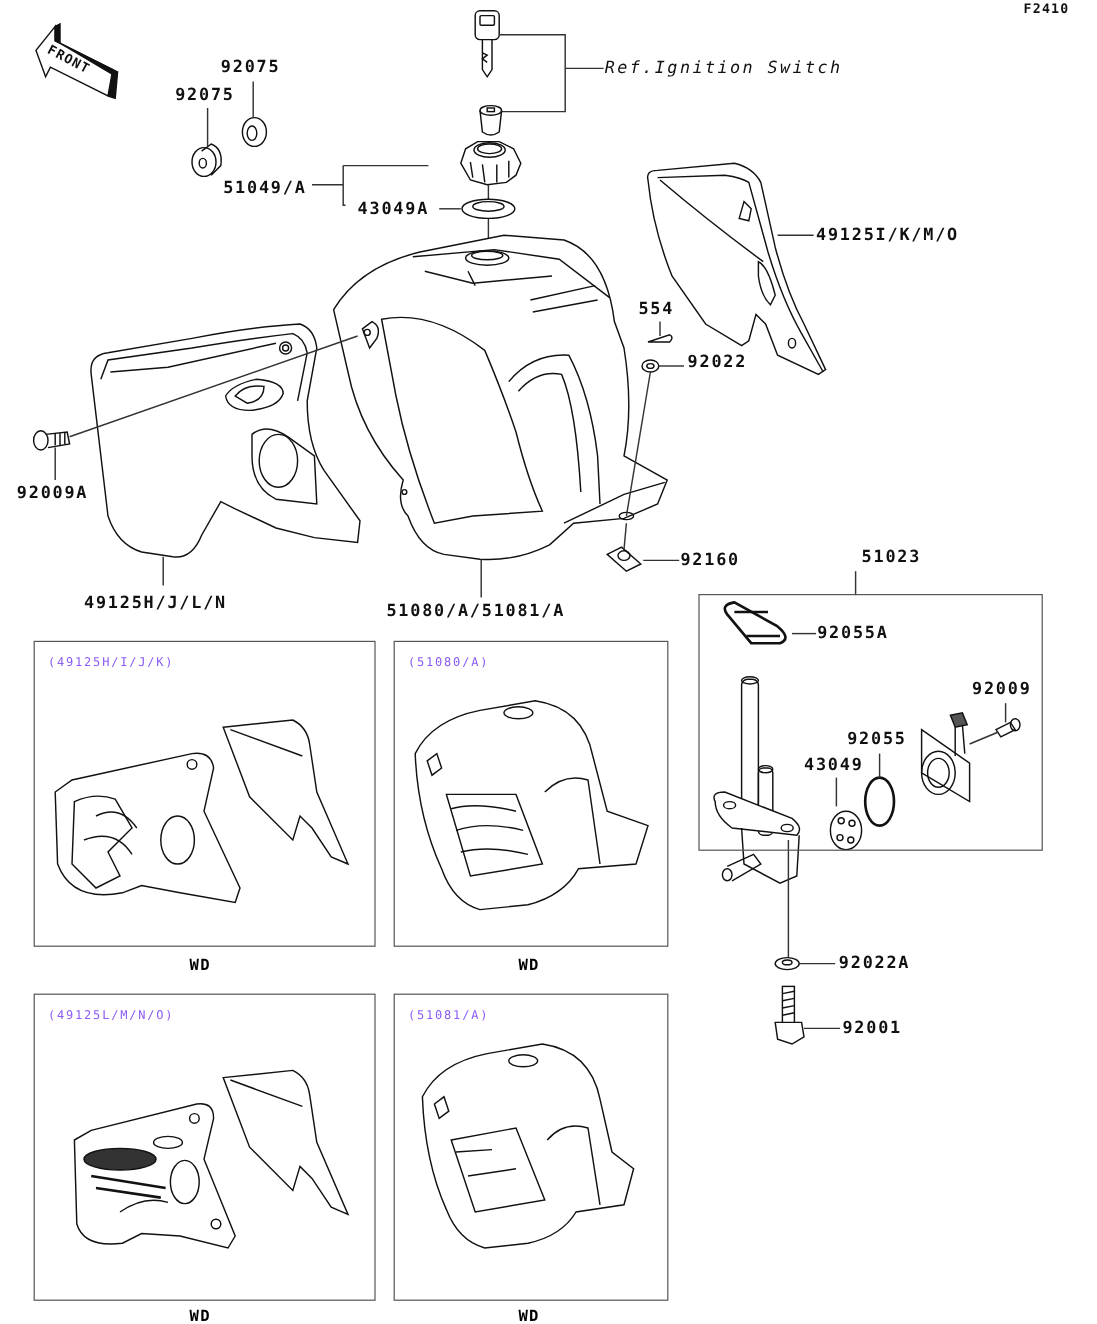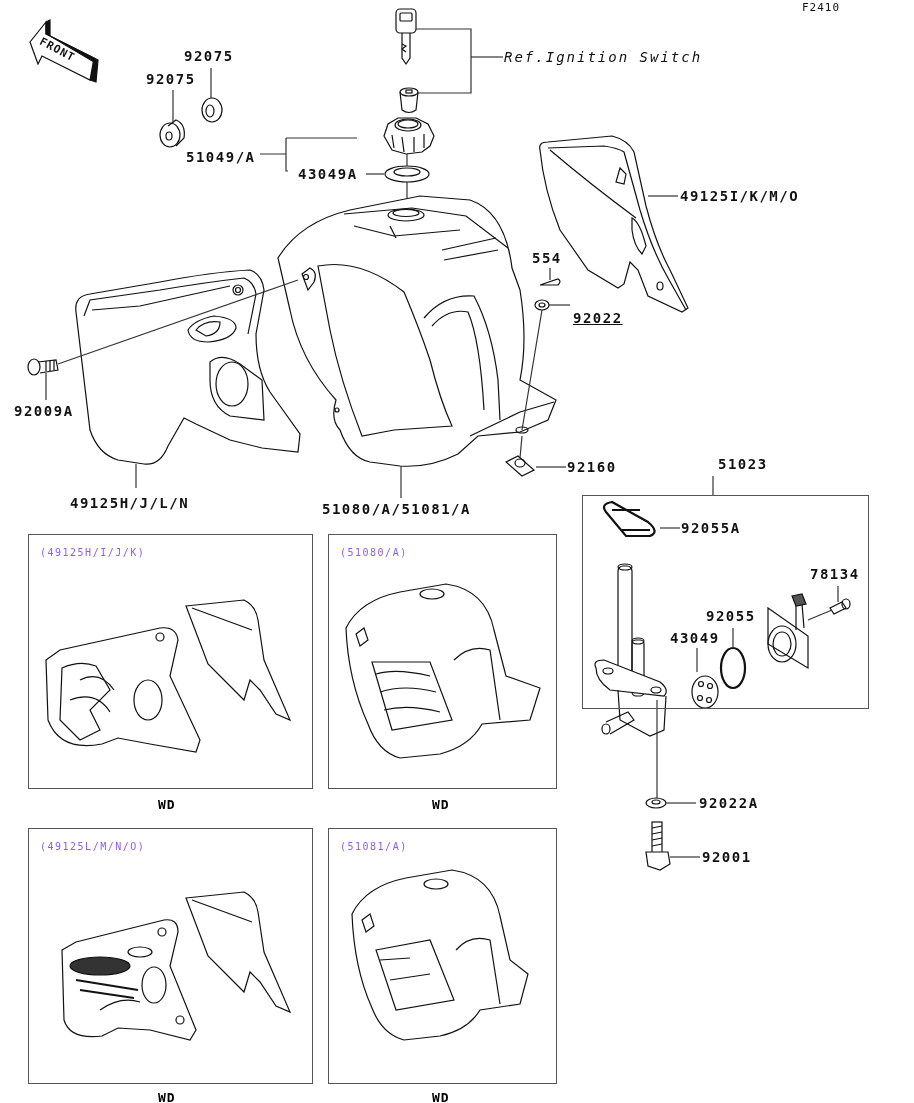--- a/index.html
+++ b/index.html
@@ -225,38 +225,38 @@
     <ellipse cx="436" cy="884" rx="12" ry="5"></ellipse>
     <path d="M376 950 L430 940 L454 1000 L396 1010 Z"></path>
     <path d="M380 960 L410 958 M390 980 L430 974"></path>
     <path d="M456 950 Q470 934 490 940 L500 1004"></path>
     <path d="M362 920 L370 914 L374 926 L366 932 Z"></path>
   </g>
 </svg>
 
 <div class="lbl small" style="left:38px;top:42px;transform:rotate(28deg);font-size:11px;">FRONT</div>
 
-<div class="lbl small" style="left:802px;top:0px;font-weight:normal;">F2410</div>
+<div class="lbl small" style="left:853px;top:0px;font-weight:bold;">F2410</div>
 
 <div class="lbl ref" style="left:504px;top:49px;">Ref.Ignition Switch</div>
 
 <div class="lbl" style="left:184px;top:48px;">92075</div>
 <div class="lbl" style="left:146px;top:71px;">92075</div>
 <div class="lbl" style="left:186px;top:149px;">51049/A</div>
 <div class="lbl" style="left:298px;top:166px;">43049A</div>
 <div class="lbl" style="left:680px;top:188px;">49125I/K/M/O</div>
 <div class="lbl" style="left:532px;top:250px;">554</div>
-<div class="lbl" style="left:573px;top:310px;text-decoration:underline;">92022</div>
+<div class="lbl" style="left:573px;top:294px;">92022</div>
 <div class="lbl" style="left:14px;top:403px;">92009A</div>
 <div class="lbl" style="left:70px;top:495px;text-align:center;">49125H/J/L/N</div>
 <div class="lbl" style="left:322px;top:501px;">51080/A/51081/A</div>
 <div class="lbl" style="left:567px;top:459px;">92160</div>
 <div class="lbl" style="left:686px;top:456px;margin-left:32px;">51023</div>
 <div class="lbl" style="left:681px;top:520px;">92055A</div>
-<div class="lbl" style="left:810px;top:566px;">78134</div>
+<div class="lbl" style="left:810px;top:566px;">92009</div>
 <div class="lbl" style="left:706px;top:608px;">92055</div>
 <div class="lbl" style="left:670px;top:630px;">43049</div>
 <div class="lbl" style="left:699px;top:795px;">92022A</div>
 <div class="lbl" style="left:702px;top:849px;">92001</div>
 
 <div class="box" style="left:582px;top:495px;width:287px;height:214px;"></div>
 
 <div class="box" style="left:28px;top:534px;width:285px;height:255px;"></div>
 <div class="boxtitle" style="left:40px;top:547px;">(49125H/I/J/K)</div>
 <div class="wd" style="left:158px;top:797px;">WD</div>

